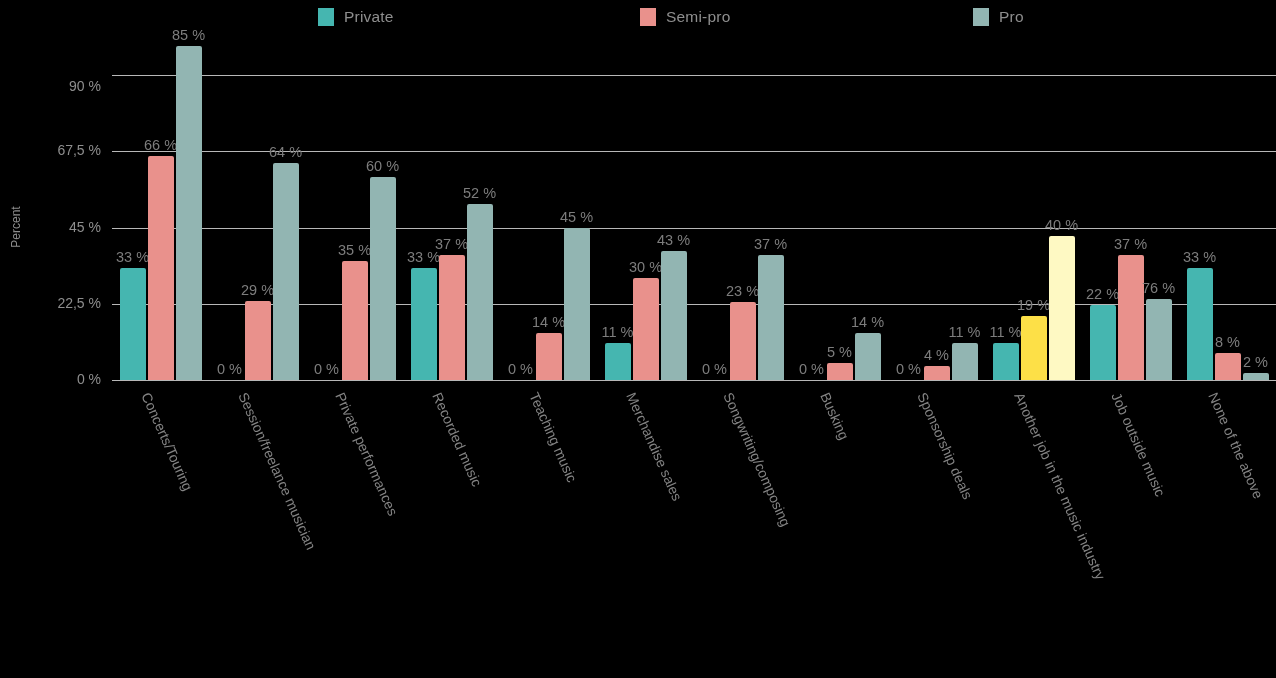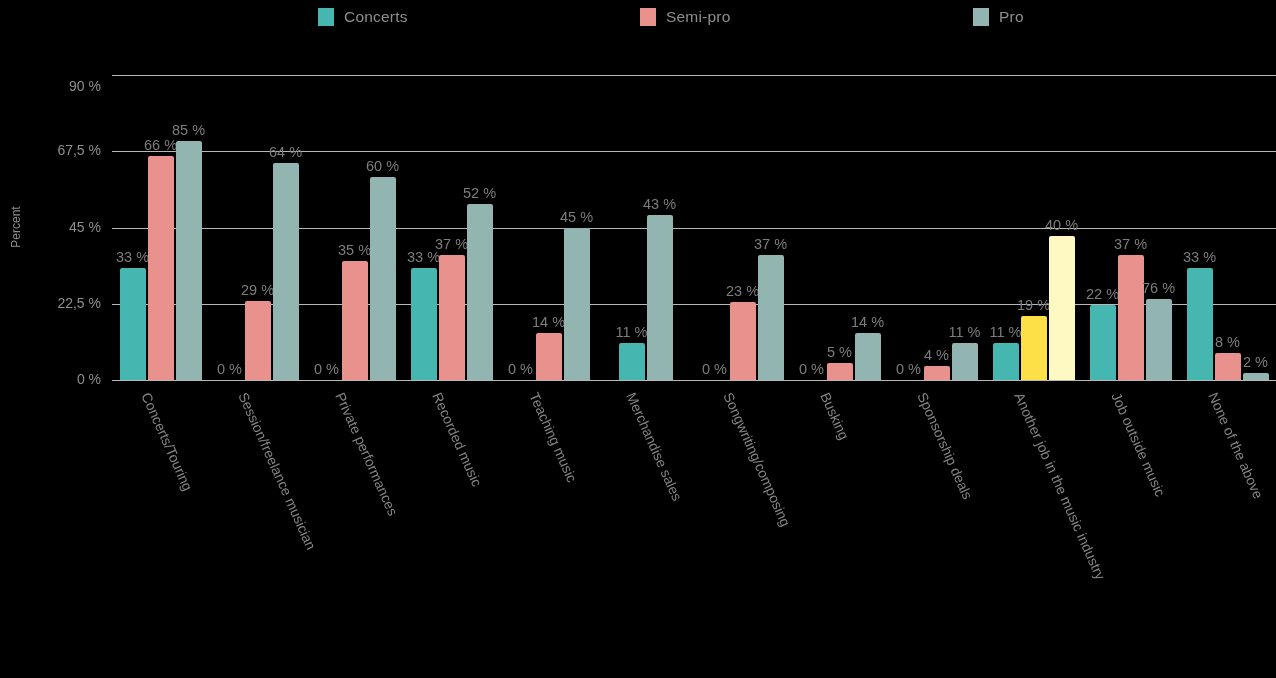--- a/index.html
+++ b/index.html
@@ -63,21 +63,21 @@
   }
 </style>
 </head>
 <body>
 
 <div id="chart-root">
 
   <div class="legend">
       <div class="legend-item" style="left: 318px;">
         <span class="legend-swatch" style="background: rgb(69, 182, 176);"></span>
-        <span class="legend-label">Concerts</span>
+        <span class="legend-label">Private</span>
       </div>
       <div class="legend-item" style="left: 640px;">
         <span class="legend-swatch" style="background: rgb(233, 145, 140);"></span>
         <span class="legend-label">Semi-pro</span>
       </div>
       <div class="legend-item" style="left: 973px;">
         <span class="legend-swatch" style="background: rgb(146, 181, 178);"></span>
         <span class="legend-label">Pro</span>
       </div>
     </div>
@@ -102,21 +102,21 @@
             <div class="bar" style="height: 111.833px; background: rgb(69, 182, 176);">
               <span class="bar-value">33 %</span>
             </div>
           </div>
           <div class="bar-wrap">
             <div class="bar" style="height: 223.667px; background: rgb(233, 145, 140);">
               <span class="bar-value">66 %</span>
             </div>
           </div>
           <div class="bar-wrap">
-            <div class="bar" style="height: 239px; background: rgb(146, 181, 178);">
+            <div class="bar" style="height: 334px; background: rgb(146, 181, 178);">
               <span class="bar-value">85 %</span>
             </div>
           </div>
         </div>
         <div class="group">
           <div class="bar-wrap">
             <div class="bar" style="height: 0px; background: rgb(69, 182, 176);">
               <span class="bar-value">0 %</span>
             </div>
           </div>
@@ -182,21 +182,26 @@
             </div>
           </div>
         </div>
         <div class="group">
           <div class="bar-wrap">
             <div class="bar" style="height: 37.2778px; background: rgb(69, 182, 176);">
               <span class="bar-value">11 %</span>
             </div>
           </div>
           <div class="bar-wrap">
-            <div class="bar" style="height: 165px; background: rgb(146, 181, 178);">
+            <div class="bar" style="height: 101.667px; background: rgb(233, 145, 140);">
+              <span class="bar-value">30 %</span>
+            </div>
+          </div>
+          <div class="bar-wrap">
+            <div class="bar" style="height: 129px; background: rgb(146, 181, 178);">
               <span class="bar-value">43 %</span>
             </div>
           </div>
         </div>
         <div class="group">
           <div class="bar-wrap">
             <div class="bar" style="height: 0px; background: rgb(69, 182, 176);">
               <span class="bar-value">0 %</span>
             </div>
           </div>

